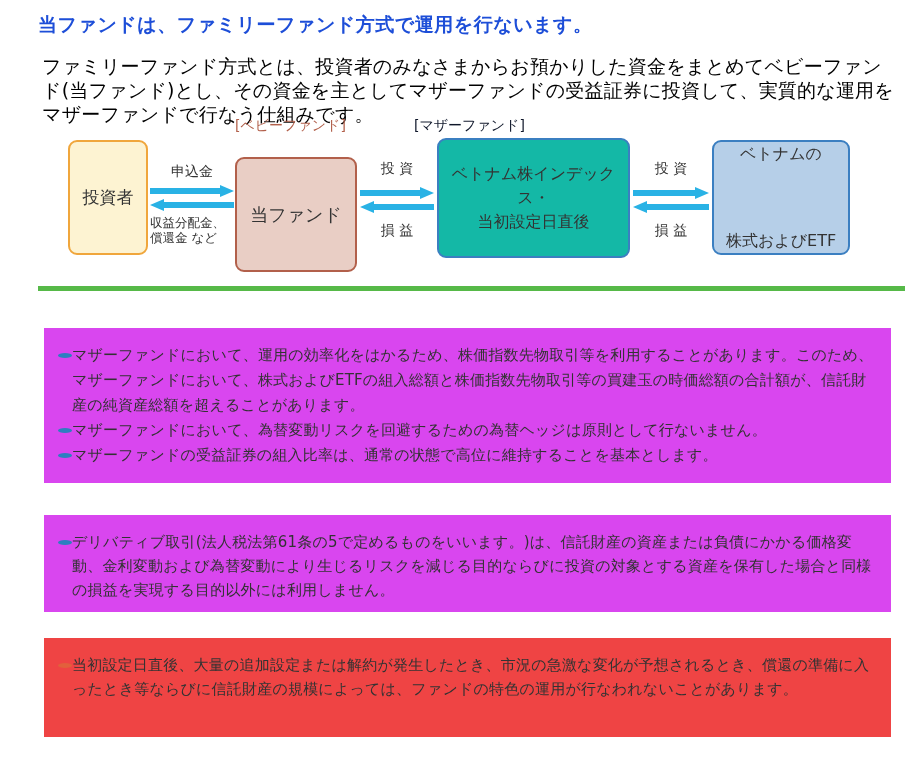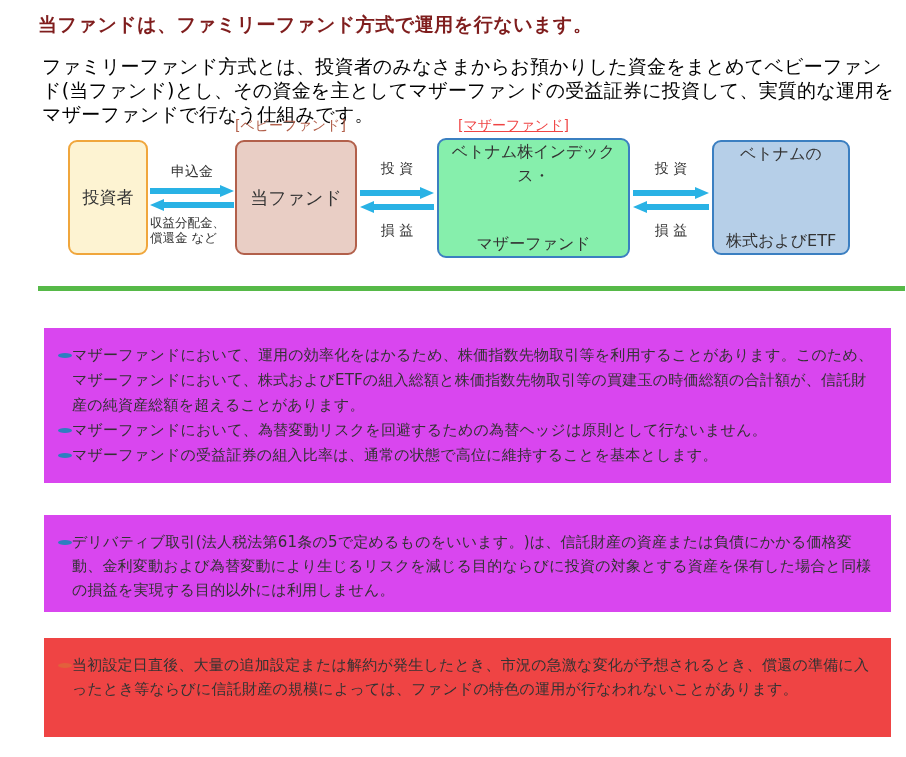--- a/index.html
+++ b/index.html
@@ -3,39 +3,39 @@
 <meta charset="utf-8">
 <style>
   html,body{margin:0;padding:0;background:#fff;}
   .page{
     position:relative;width:906px;height:757px;background:#ffffff;
     font-family:"DejaVu Sans","Liberation Sans",sans-serif;
     color:#333;overflow:hidden;
   }
   .page-title{
     position:absolute;left:38px;top:12px;width:860px;
-    font-size:19px;font-weight:bold;color:#7f1d1d;letter-spacing:.5px;margin:0;
+    font-size:19px;font-weight:bold;color:#1d4ed8;letter-spacing:.5px;margin:0;
   }
   .intro{
     position:absolute;left:38px;top:50px;width:856px;
     font-size:19px;line-height:24px;margin:4px;color:#000000;letter-spacing:.2px;
   }
   
   .diagram{position:absolute;left:0;top:115px;width:906px;height:160px;}
   .dg-label{position:absolute;top:2px;font-size:14px;white-space:nowrap;}
   .dg-label.baby{left:235px;width:122px;color:#b2604b;}
-  .dg-label.mother{left:458px;width:193px;color:#ef4444;text-decoration:underline;}
+  .dg-label.mother{left:414px;width:193px;color:#0f172a;}
   .box{
     position:absolute;display:flex;flex-direction:column;justify-content:center;
     align-items:center;text-align:center;border-radius:9px;box-sizing:border-box;
   }
   .box span{display:block;}
   .box.investor{left:68px;top:25px;width:80px;height:115px;background:#fdf3d2;border:2px solid #f0a63c;font-size:17px;}
-  .box.thisfund{left:235px;top:25px;width:122px;height:115px;background:#e9cec5;border:2px solid #b2604b;font-size:18px;}
-  .box.motherfund{left:437px;top:23px;width:193px;height:120px;background:#86efac;border:2px solid #3b7fc1;font-size:16px;line-height:24px;justify-content:space-between;}
+  .box.thisfund{left:235px;top:42px;width:122px;height:115px;background:#e9cec5;border:2px solid #b2604b;font-size:18px;}
+  .box.motherfund{left:437px;top:23px;width:193px;height:120px;background:#14b8a6;border:2px solid #3b7fc1;font-size:16px;line-height:24px;}
   .box.assets{left:712px;top:25px;width:138px;height:115px;background:#b6cfe8;border:2px solid #3b7fc1;font-size:16px;line-height:24px;justify-content:space-between;}
   
   .flow{position:absolute;text-align:center;}
   .flow-label{font-size:14px;color:#333;white-space:nowrap;}
   .flow-label.small{font-size:12.5px;line-height:15px;text-align:left;}
   .arrow{position:relative;height:12px;}
   .arrow .bar{position:absolute;top:3px;height:6px;background:#29b2e5;}
   .arrow.right .bar{left:0;right:12px;}
   .arrow.right .head{position:absolute;right:0;top:0;width:0;height:0;
     border-left:14px solid #29b2e5;border-top:6px solid transparent;border-bottom:6px solid transparent;}
@@ -111,21 +111,21 @@
         </div>
       <div class="arrow left">
           <i class="bar"></i>
           <i class="head"></i>
         </div>
       <div class="flow-label bottom">損 益</div>
     </div>
 
     <div class="box motherfund">
       <span>ベトナム株インデックス・</span>
-      <span>マザーファンド</span>
+      <span>当初設定日直後</span>
     </div>
 
     <div class="flow flowC">
       <div class="flow-label top">投 資</div>
       <div class="arrow right">
           <i class="bar"></i>
           <i class="head"></i>
         </div>
       <div class="arrow left">
           <i class="bar"></i>

